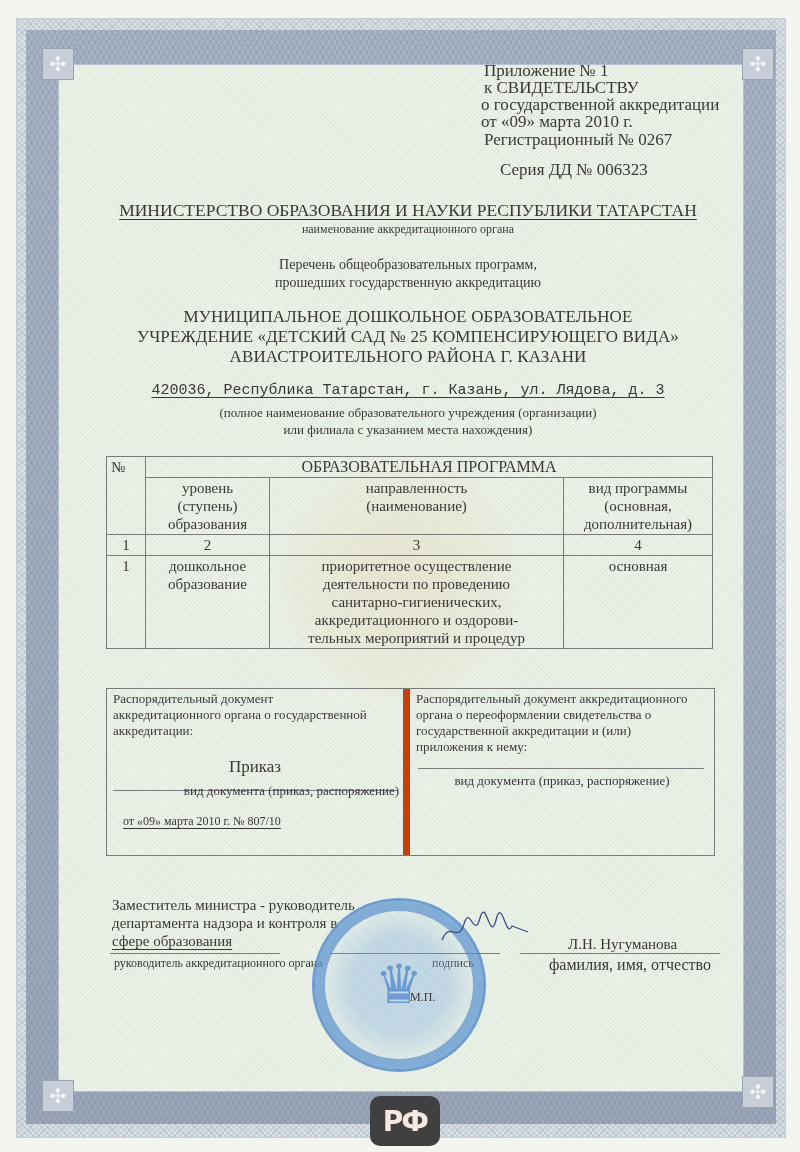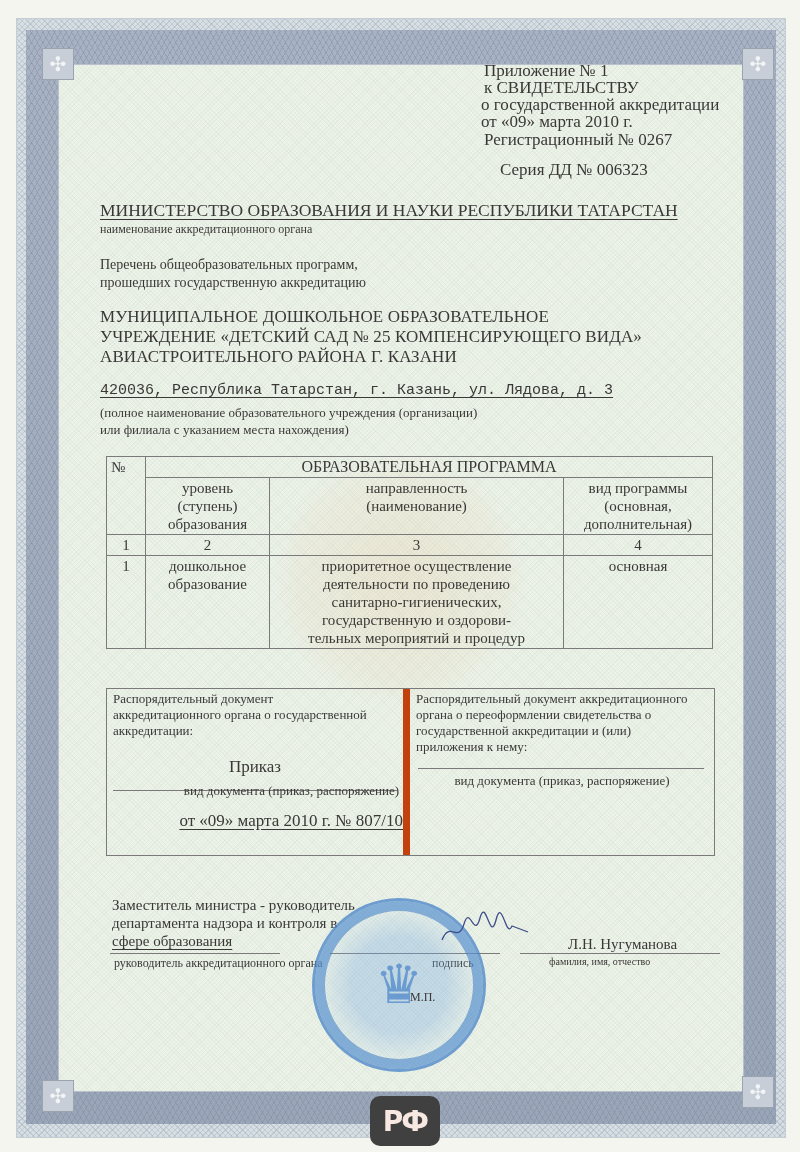--- a/index.html
+++ b/index.html
@@ -52,21 +52,21 @@
 
   .abs { position: absolute; }
 
   
   .appendix { left: 484px; top: 62px; font-size: 17px; line-height: 17px; }
   .appendix div { white-space: nowrap; }
   .appendix .l3, .appendix .l4 { margin-left: -3px; }
   .appendix .l5 { margin-top: 1px; }
   .series { left: 500px; top: 160px; font-size: 17px; }
 
-  .center { position: absolute; left: 100px; width: 616px; }
+  .center { position: absolute; left: 100px; width: 616px; text-align: center; }
   .ministry { top: 200px; font-size: 17.5px; }
   .ministry span { text-decoration: underline; text-underline-offset: 3px; }
   .ministry-cap { top: 222px; font-size: 12px; }
   .list-title { top: 256px; font-size: 14px; line-height: 18px; }
   .org-name { top: 307px; font-size: 17px; line-height: 20px; letter-spacing: 0.1px; }
   .address { top: 382px; font-size: 15px; font-family: Liberation Mono, monospace; }
   .address span { text-decoration: underline; text-underline-offset: 3px; }
   .address-cap { top: 404px; font-size: 13px; line-height: 17px; }
 
   
@@ -91,36 +91,36 @@
   .docs .col { position: relative; padding: 0 6px; }
   .docs .left { width: 284px; border-right: 7px solid #c2410c; }
   .docs .right { flex: 1; }
   .docs .head { margin-top: 2px; }
   .docs .doc-type {
     position: absolute; left: 6px; right: 6px; top: 70px;
     text-align: center; font-size: 17px; border-bottom: 1px solid #7a7a7a; padding-bottom: 15px;
   }
   .docs .doc-cap-left { position: absolute; left: 6px; right: 4px; top: 94px; text-align: right; font-size: 13px; }
   .docs .doc-date {
-    position: absolute; left: 8px; right: 0; top: 124px; text-align: right; font-size: 17px;
+    position: absolute; left: 16px; right: 0; top: 124px; text-align: left; font-size: 12px;
   }
   .docs .doc-date span { text-decoration: underline; text-underline-offset: 3px; }
   .docs .blank-line { position: absolute; left: 8px; right: 10px; top: 79px; border-bottom: 1px solid #7a7a7a; }
   .docs .doc-cap-right { position: absolute; left: 0; right: 0; top: 84px; text-align: center; font-size: 13px; }
 
   
   .sig-title { left: 112px; top: 896px; font-size: 15px; line-height: 18px; }
   .sig-title .u { text-decoration: underline; text-underline-offset: 3px; }
   .sig-line-1 { left: 110px; top: 953px; width: 170px; border-bottom: 1px solid #7a7a7a; }
   .sig-line-2 { left: 330px; top: 953px; width: 170px; border-bottom: 1px solid #7a7a7a; }
   .sig-line-3 { left: 520px; top: 953px; width: 200px; border-bottom: 1px solid #7a7a7a; }
   .sig-cap-1 { left: 114px; top: 956px; font-size: 12px; }
   .sig-cap-2 { left: 432px; top: 956px; font-size: 12px; }
   .sig-name { left: 568px; top: 936px; font-size: 15px; }
-  .sig-cap-3 { left: 549px; top: 956px; font-size: 10px; }
+  .sig-cap-3 { left: 549px; top: 956px; font-size: 16px; }
   .mp { left: 410px; top: 990px; font-size: 12px; }
 
   .signature-scribble {
     left: 440px; top: 910px; width: 90px; height: 40px;
   }
   .stamp {
     left: 312px; top: 898px; width: 168px; height: 168px; border-radius: 50%;
     border: 3px solid rgba(70,130,200,0.75);
     box-shadow: inset 0 0 0 8px rgba(120,170,220,0.25), inset 0 0 0 10px rgba(70,130,200,0.6);
     background: radial-gradient(circle, rgba(120,170,225,0.35) 0 40%, rgba(140,185,230,0.15) 60%, transparent 72%);
@@ -211,21 +211,21 @@
   <tr>
     <td>1</td>
     <td>
       <div>дошкольное</div>
       <div>образование</div>
     </td>
     <td>
       <div>приоритетное осуществление</div>
       <div>деятельности по проведению</div>
       <div>санитарно-гигиенических,</div>
-      <div>государственную и оздорови-</div>
+      <div>аккредитационного и оздорови-</div>
       <div>тельных мероприятий и процедур</div>
     </td>
     <td>основная</td>
   </tr>
 </tbody>
   </table>
 
 <div class="docs">
   <div class="col left">
     <div class="head">

